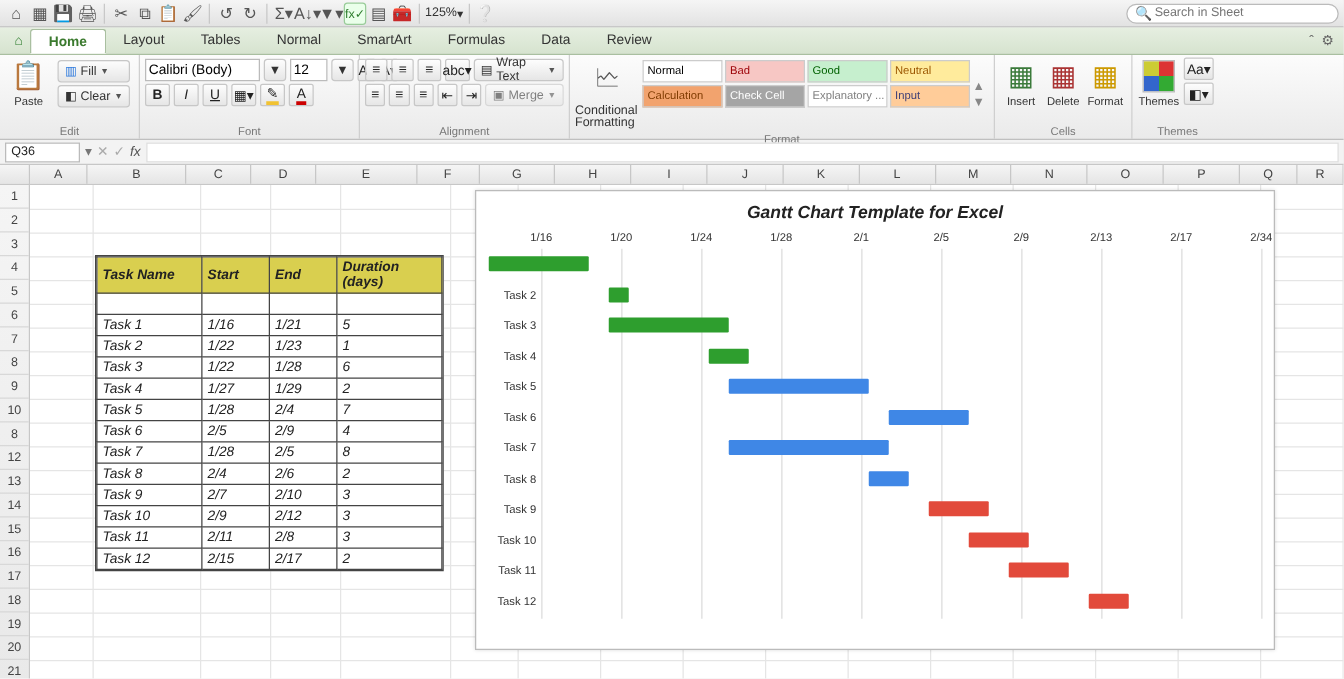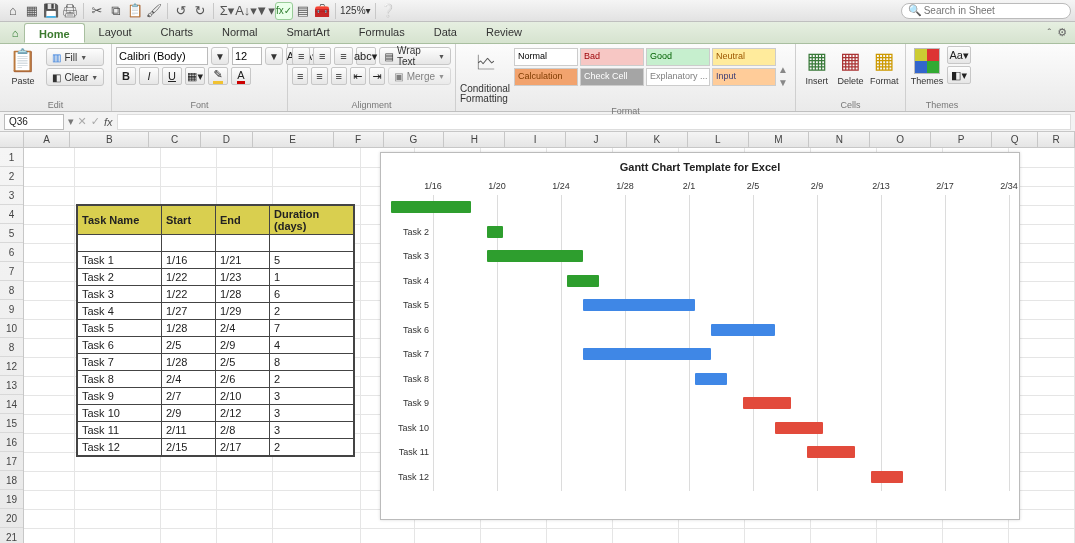--- a/index.html
+++ b/index.html
@@ -143,32 +143,32 @@
   }
   .gridlines .vline { position:absolute; top:0; bottom:0; width:1px; background:#e5e5e5;}
   .gridlines .hline { position:absolute; left:0; right:0; height:1px; background:#e5e5e5;}
   
   .datatable {
     position:absolute; top:72px; left:76px; border:1px solid #444;
     background:#fff;
   }
   .datatable table { border-collapse:collapse; }
   .datatable th, .datatable td {
-    border:1px solid #444; font-size:11px; padding:2px 4px; height:17px; text-align:left;
+    border:1px solid #444; font-size:11px; padding:2px 4px; height:17px; text-align:left;font-style:italic;
   }
   .datatable th { background:#d9cf4f; font-weight:bold;}
   .datatable .spacer td { height:17px;}
   .col-task{width:84px;} .col-date{width:54px;} .col-dur{width:84px;}
   
   .chart {
     position:absolute; top:20px; left:380px; width:640px; height:368px;
     background:#fff; border:1px solid #bbb; box-shadow:0 0 3px rgba(0,0,0,.15);
     padding:6px 10px 4px 10px;
   }
-  .chart-title { text-align:center; font-weight:bold; font-size:11px; margin:2px 0 8px 0;}
+  .chart-title { text-align:center; font-weight:bold; font-size:14px; margin:2px 0 8px 0;font-style:italic;}
   .plot {
     position:relative; height:310px; margin-left:42px;
   }
   .plot .xaxis {
     position:absolute; top:0; left:0; right:0; height:14px; font-size:9px; color:#333;
   }
   .plot .xtick { position:absolute; transform:translateX(-50%);}
   .plot .grid { position:absolute; top:14px; bottom:0; left:0; right:0;}
   .plot .vg { position:absolute; top:0; bottom:0; width:1px; background:#dcdcdc;}
   .plot .rows { position:absolute; top:14px; bottom:0; left:0; right:0;}
@@ -207,21 +207,21 @@
   <div class="search">
     <span style="color:#888;">🔍</span>
     <input placeholder="Search in Sheet" style="">
   </div>
 </div>
 
 <div class="tabs">
   <span class="home-ico">⌂</span>
   <div class="tab active">Home</div>
   <div class="tab">Layout</div>
-  <div class="tab">Charts</div>
+  <div class="tab">Tables</div>
   <div class="tab">Normal</div>
   <div class="tab">SmartArt</div>
   <div class="tab">Formulas</div>
   <div class="tab">Data</div>
   <div class="tab">Review</div>
   <div class="right">
     <span>ˆ</span>
     <span>⚙</span>
   </div>
 </div>

